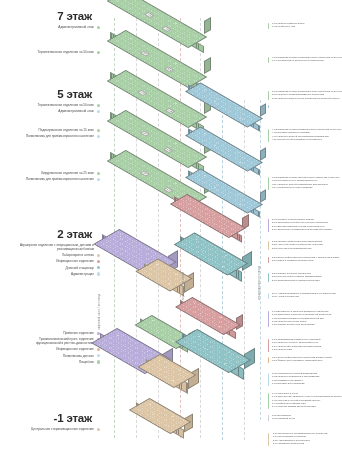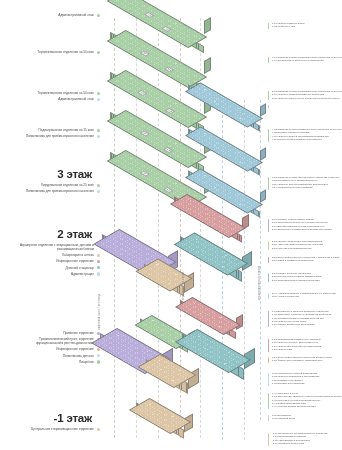--- a/index.html
+++ b/index.html
@@ -71,36 +71,38 @@
   .lg-line { font-size:2.45px; line-height:3.3px; color:#545454; white-space:nowrap;
      overflow:hidden; text-overflow:clip; }
 </style>
 </head>
 <body>
 
 <div id="page">
 
   <div id="floor-labels">
       <div class="floor-block" style="top: 10px;">
+        <div class="floor-title">7 этаж</div>
         <div class="floor-rooms">
           <div class="room-row">
             <div class="room-text">Административный этаж</div>
             <span class="room-dot" style="background: rgb(168, 207, 166);"></span>
           </div>
         </div>
       </div>
       <div class="floor-block" style="top: 47px;">
         <div class="floor-rooms">
           <div class="room-row">
             <div class="room-text">Терапевтическое отделение на 50 коек</div>
             <span class="room-dot" style="background: rgb(168, 207, 166);"></span>
           </div>
         </div>
       </div>
       <div class="floor-block" style="top: 88px;">
+        <div class="floor-title">5 этаж</div>
         <div class="floor-rooms">
           <div class="room-row">
             <div class="room-text">Терапевтическое отделение на 50 коек</div>
             <span class="room-dot" style="background: rgb(168, 207, 166);"></span>
           </div>
           <div class="room-row">
             <div class="room-text">Административный этаж</div>
             <span class="room-dot" style="background: rgb(188, 220, 234);"></span>
           </div>
         </div>
@@ -111,21 +113,20 @@
             <div class="room-text">Педиатрическое отделение на 15 коек</div>
             <span class="room-dot" style="background: rgb(168, 207, 166);"></span>
           </div>
           <div class="room-row">
             <div class="room-text">Поликлиника для приёма взрослого населения</div>
             <span class="room-dot" style="background: rgb(188, 220, 234);"></span>
           </div>
         </div>
       </div>
       <div class="floor-block" style="top: 168px;">
-        <div class="floor-title">3 этаж</div>
         <div class="floor-rooms">
           <div class="room-row">
             <div class="room-text">Хирургическое отделение на 25 коек</div>
             <span class="room-dot" style="background: rgb(168, 207, 166);"></span>
           </div>
           <div class="room-row">
             <div class="room-text">Поликлиника для приёма взрослого населения</div>
             <span class="room-dot" style="background: rgb(188, 220, 234);"></span>
           </div>
         </div>

